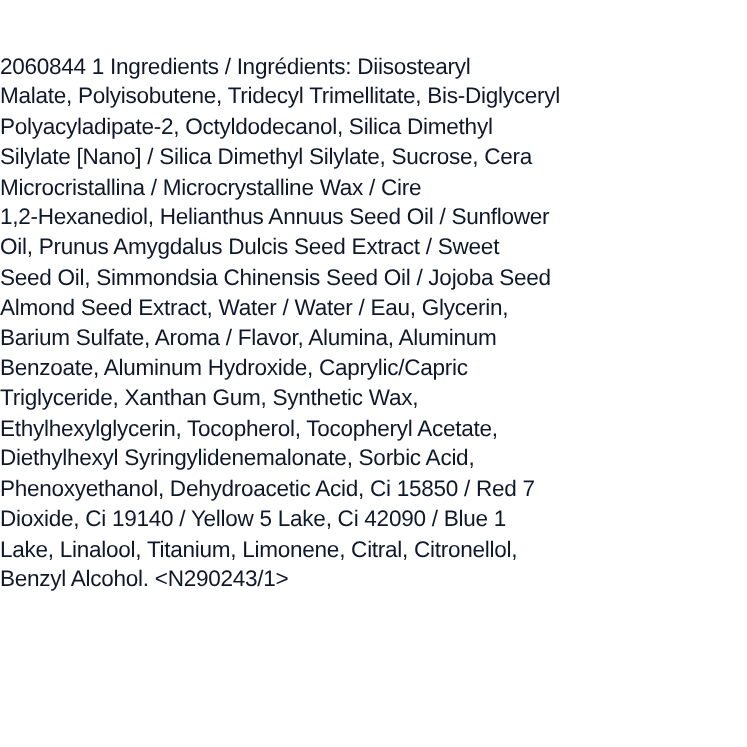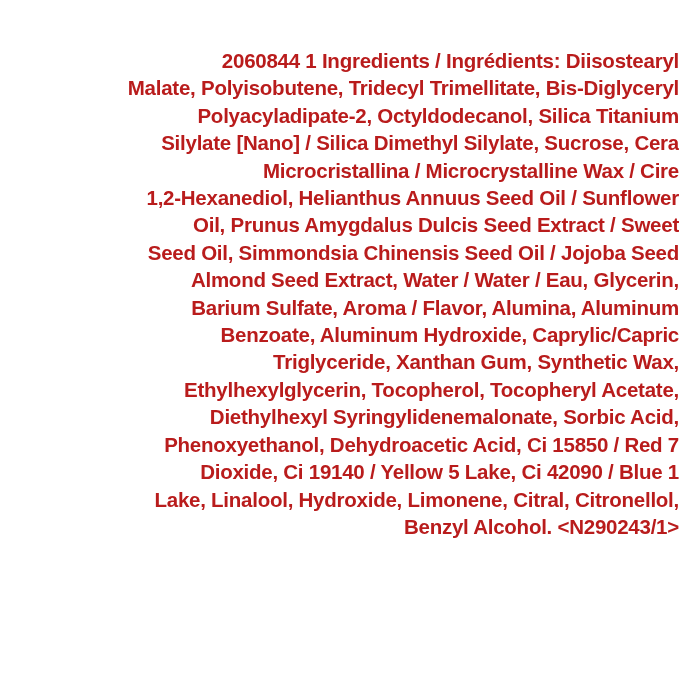--- a/index.html
+++ b/index.html
@@ -14,44 +14,44 @@
     position: relative;
   }
   .label-wrap {
     position: absolute;
     top: 47px;
     left: 0;
     width: 679px;
   }
   .ing-line {
     font-family: "Liberation Sans", "DejaVu Sans", sans-serif;
-    font-weight: 700;
+    font-weight: 400;
     font-size: 20.5px;
     line-height: 27.4px;
     letter-spacing: -0.25px;
-    color: #b91c1c;
-    text-align: right;
+    color: #0f172a;
+    text-align: left;
     white-space: nowrap;
   }
 </style>
 </head>
 <body>
 
 <div class="label-wrap">
   <div class="ing-line">2060844 1 Ingredients / Ingrédients: Diisostearyl</div>
   <div class="ing-line">Malate, Polyisobutene, Tridecyl Trimellitate, Bis-Diglyceryl</div>
-  <div class="ing-line">Polyacyladipate-2, Octyldodecanol, Silica Titanium</div>
+  <div class="ing-line">Polyacyladipate-2, Octyldodecanol, Silica Dimethyl</div>
   <div class="ing-line">Silylate [Nano] / Silica Dimethyl Silylate, Sucrose, Cera</div>
   <div class="ing-line">Microcristallina / Microcrystalline Wax / Cire</div>
   <div class="ing-line">1,2-Hexanediol, Helianthus Annuus Seed Oil / Sunflower</div>
   <div class="ing-line">Oil, Prunus Amygdalus Dulcis Seed Extract / Sweet</div>
   <div class="ing-line">Seed Oil, Simmondsia Chinensis Seed Oil / Jojoba Seed</div>
   <div class="ing-line">Almond Seed Extract, Water / Water / Eau, Glycerin,</div>
   <div class="ing-line">Barium Sulfate, Aroma / Flavor, Alumina, Aluminum</div>
   <div class="ing-line">Benzoate, Aluminum Hydroxide, Caprylic/Capric</div>
   <div class="ing-line">Triglyceride, Xanthan Gum, Synthetic Wax,</div>
   <div class="ing-line">Ethylhexylglycerin, Tocopherol, Tocopheryl Acetate,</div>
   <div class="ing-line">Diethylhexyl Syringylidenemalonate, Sorbic Acid,</div>
   <div class="ing-line">Phenoxyethanol, Dehydroacetic Acid, Ci 15850 / Red 7</div>
   <div class="ing-line">Dioxide, Ci 19140 / Yellow 5 Lake, Ci 42090 / Blue 1</div>
-  <div class="ing-line">Lake, Linalool, Hydroxide, Limonene, Citral, Citronellol,</div>
+  <div class="ing-line">Lake, Linalool, Titanium, Limonene, Citral, Citronellol,</div>
   <div class="ing-line">Benzyl Alcohol. &lt;N290243/1&gt;</div>
 </div>
 
 </body></html>

